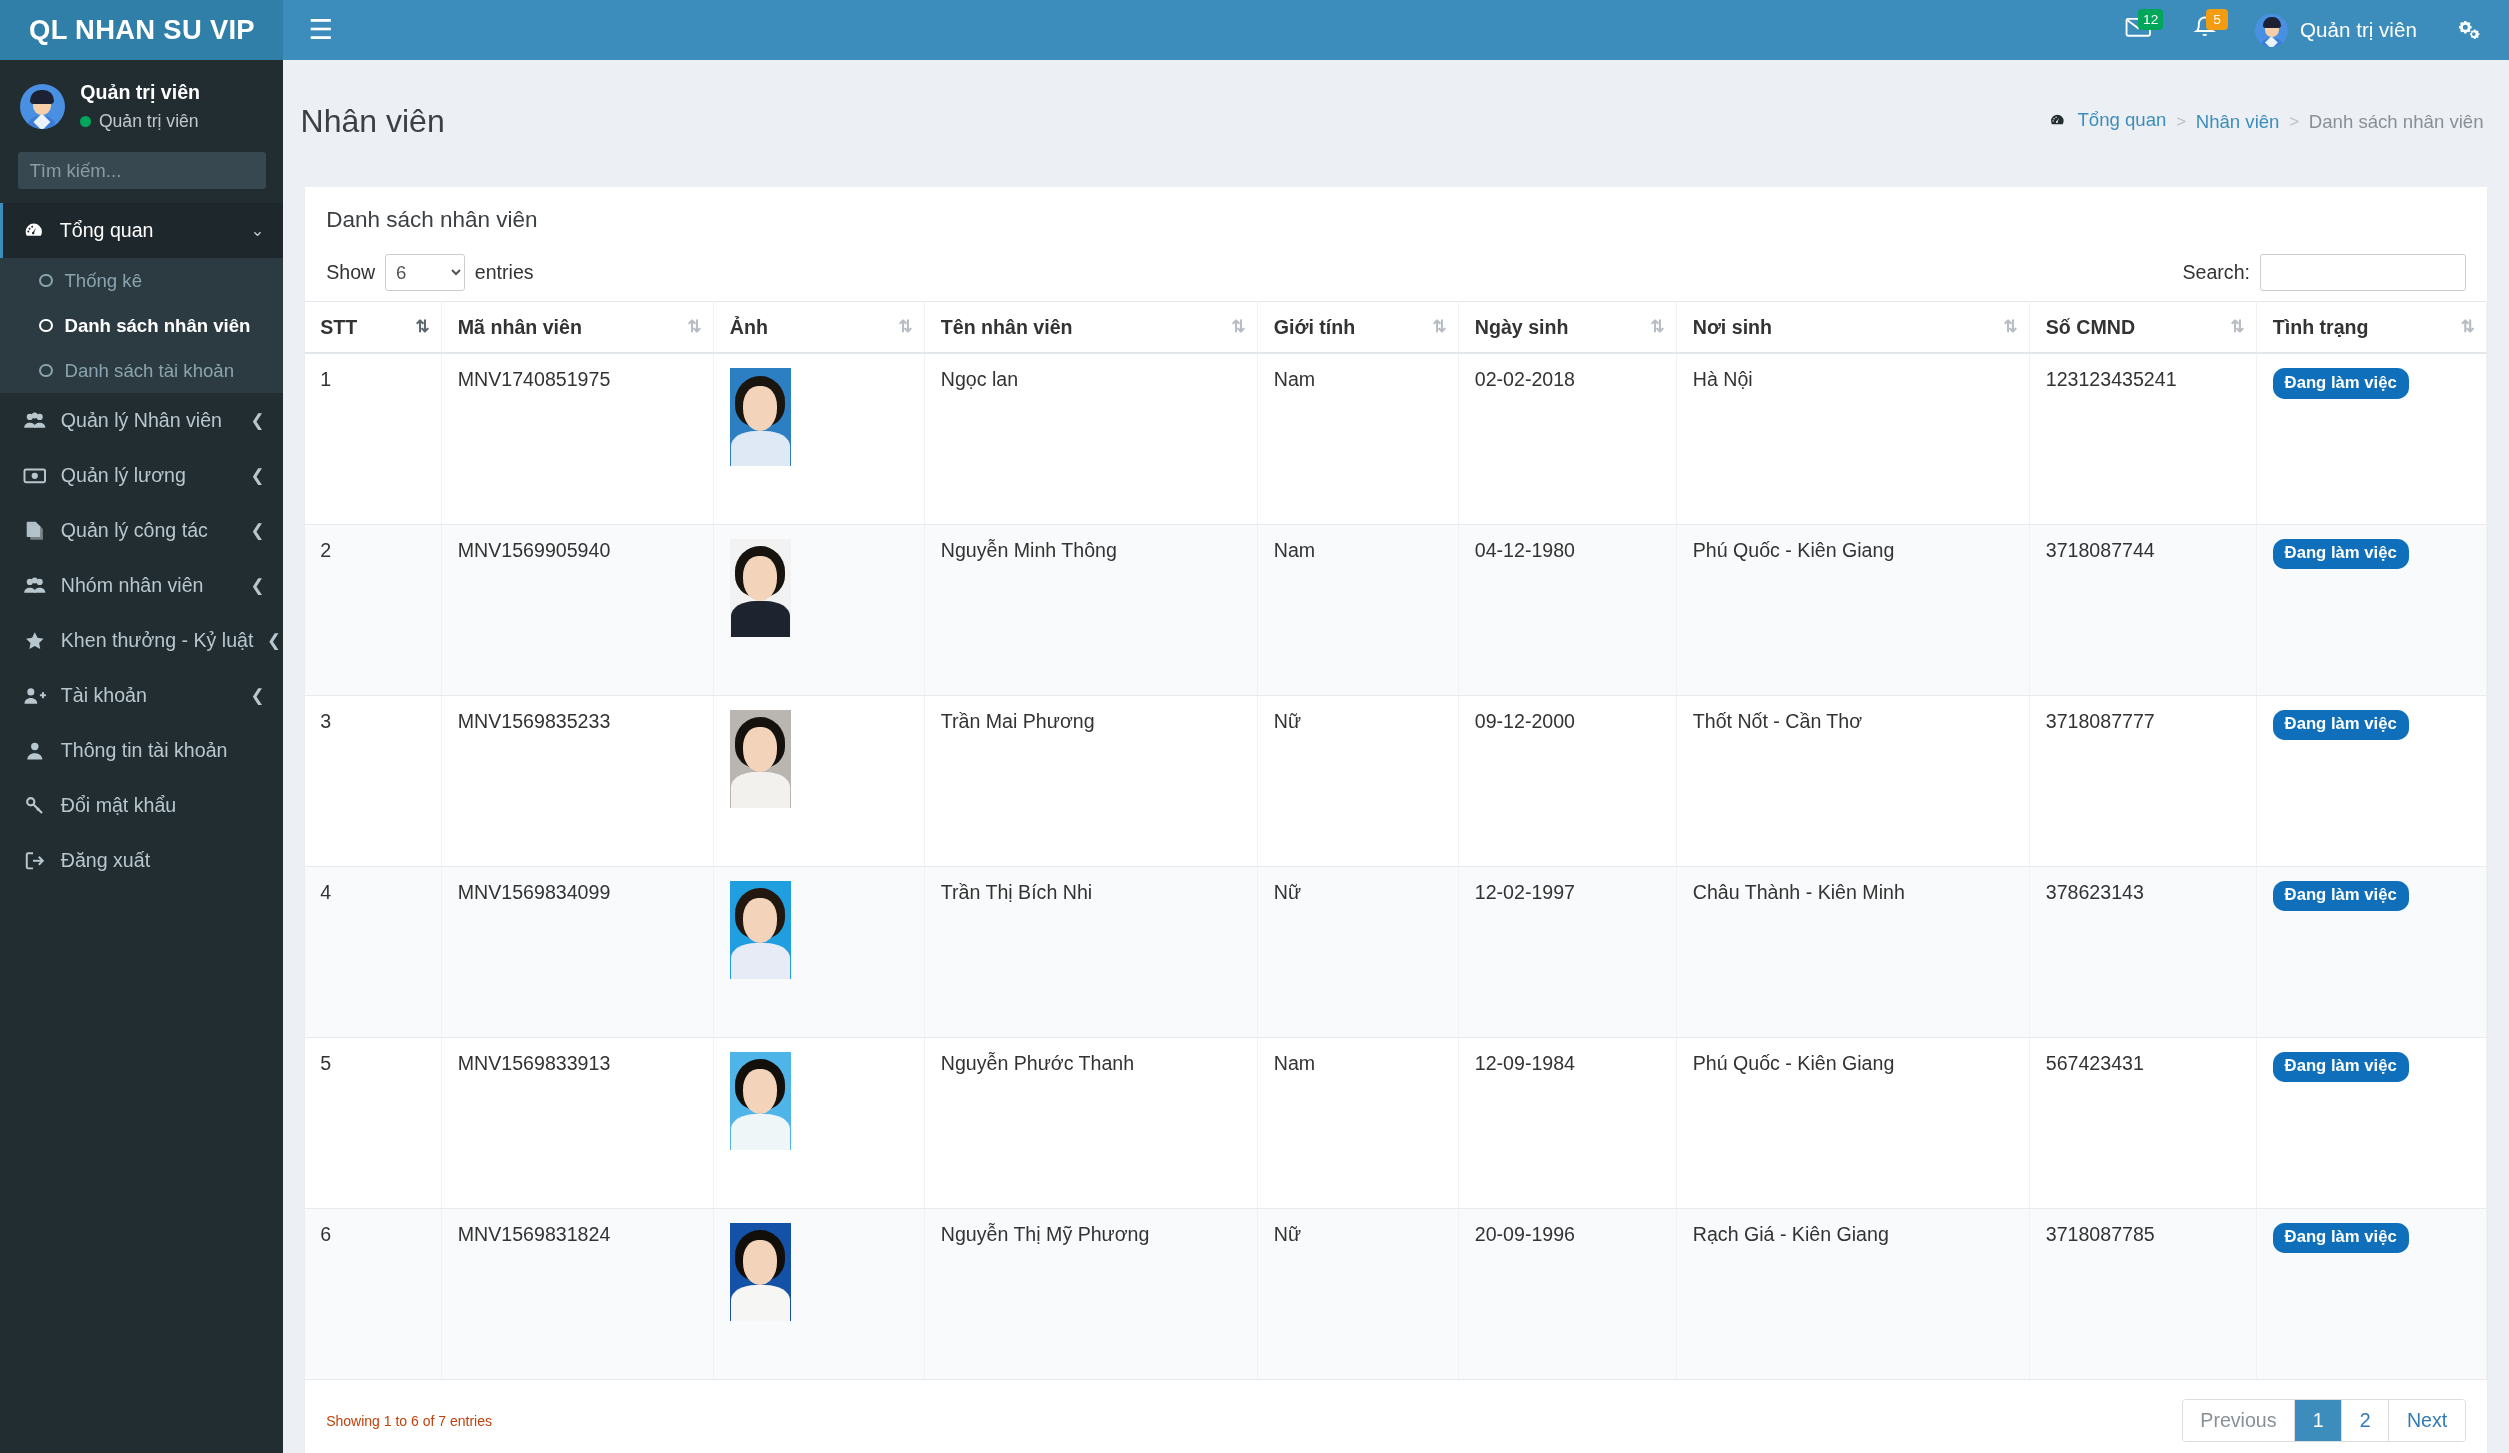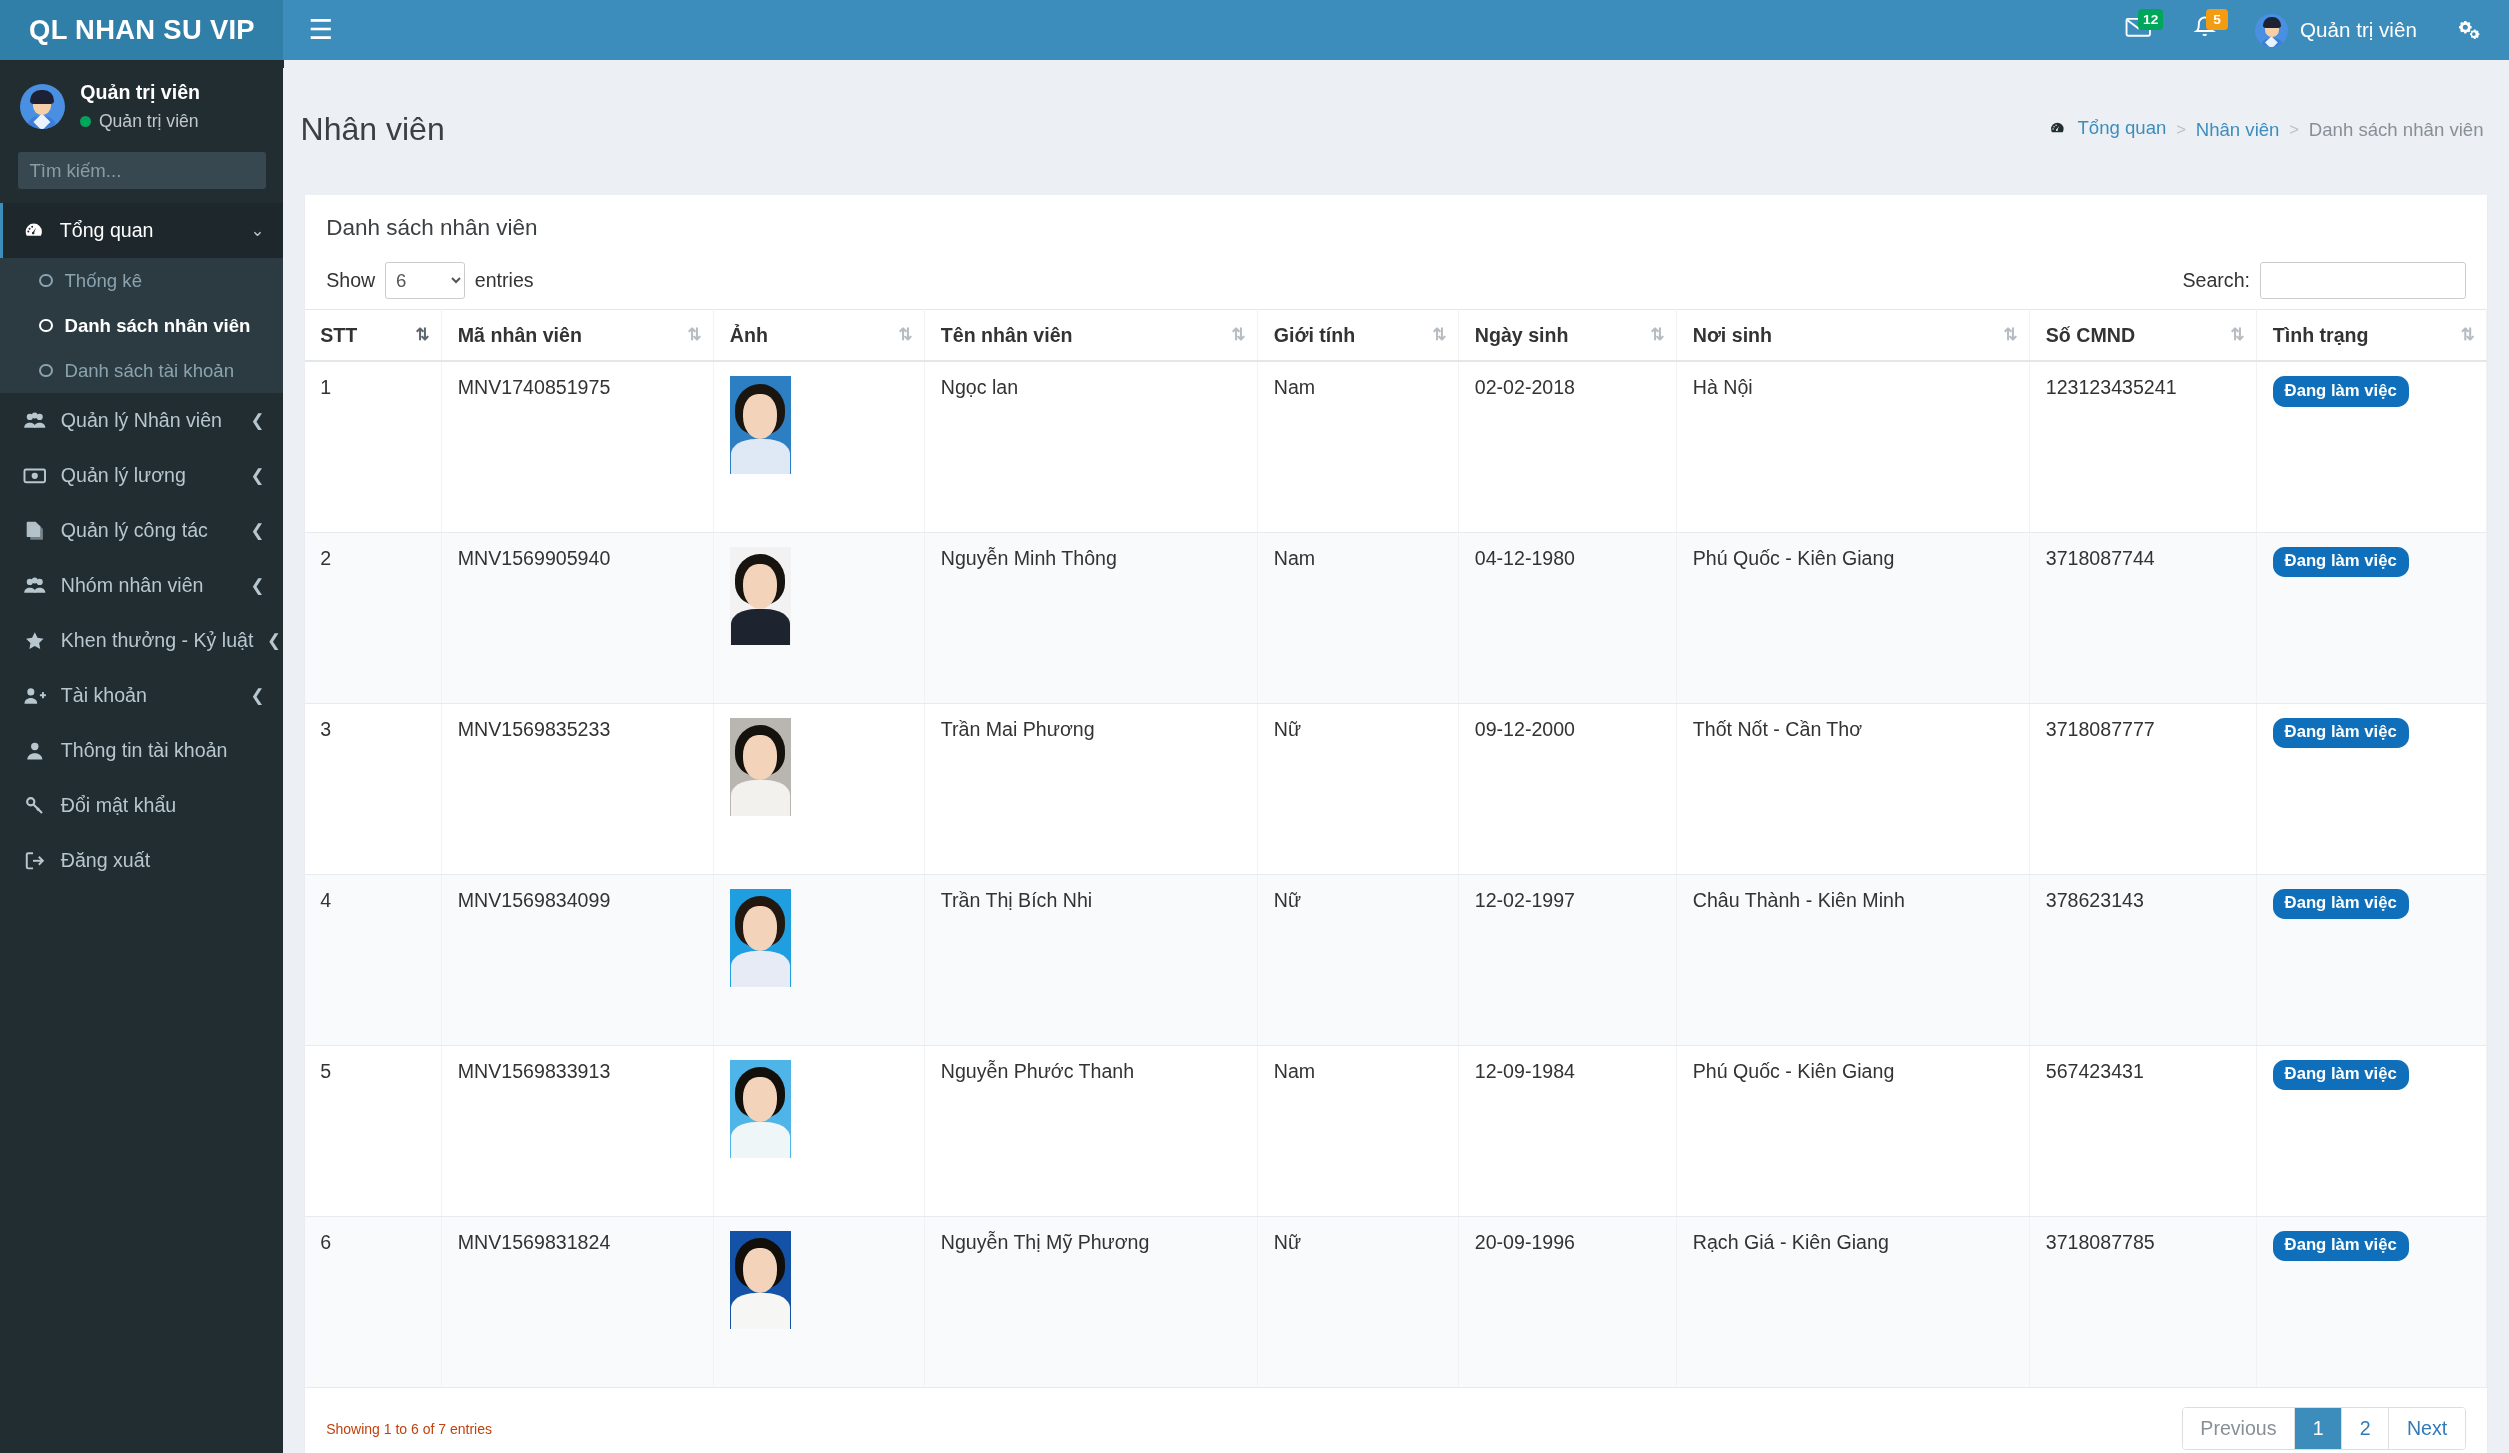--- a/index.html
+++ b/index.html
@@ -109,41 +109,41 @@
   }
   #hamburger { color: #fff; font-size: 27.4px; cursor: pointer; line-height: 1; padding: 5.9px 9.8px;}
   #nav-right { display: flex; align-items: center; gap: 9.8px; }
   .nav-ic-btn {
     position: relative; display:flex; align-items:center; justify-content:center;
     height: 60px; padding: 0 15.7px; cursor: pointer; color: #fff;
   }
   .badge {
     position: absolute; top: 8.8px; right: 3.9px;
     min-width: 21.6px; height: 21.6px; padding: 0 4.9px; border-radius: 3.9px;
-    font-size: 13.7px; color: #fff; font-weight: bold;
+    font-size: 13.7px; color: #fff; font-weight: normal;
     display: flex; align-items: center; justify-content: center;
   }
   .badge.green { background: #00a65a; }
   .badge.yellow { background: #f39c12; }
   #nav-user { display: flex; align-items: center; gap: 11.8px; height:60px; padding: 0 13.7px; cursor: pointer; }
   #nav-user .avatar2 {
     width: 33px; height: 33px; border-radius: 50%; background: #4a90e2;
     position: relative; overflow: hidden;
   }
   #nav-user .avatar2 .hair { position:absolute; left: 7.8px; top: 3.9px; width: 17.6px; height: 10.8px; background: #1c2233; border-radius: 8.8px 8.8px 2.9px 2.9px;}
   #nav-user .avatar2 .face { position:absolute; left: 9.8px; top: 8.8px; width: 13.7px; height: 14.7px; background: #f6cfa8; border-radius: 6.9px 6.9px 7.8px 7.8px;}
   #nav-user .avatar2 .body { position:absolute; left: 5.9px; top: 24.5px; width: 21.6px; height: 12.7px; background: #3b7dd8; border-radius: 8.8px 8.8px 0 0;}
   #nav-user .avatar2 .collar { position:absolute; left: 11.8px; top: 24.5px; width: 8.8px; height: 8.8px; background: #eaf2fb; transform: rotate(45deg);}
   #nav-user .u2-name { color: #fff; font-size: 20.6px; white-space: nowrap; }
   #gear-btn { color: #fff; padding: 0 5.9px 0 15.7px; cursor: pointer; display:flex; align-items:center; height:60px;}
 
   
   #content-wrap {
     position: absolute; left: 283px; top: 60px; right: 0; bottom: 0;
-    background: #ecf0f5; overflow: hidden; margin-top: 8px;
+    background: #ecf0f5; overflow: hidden;
   }
   #page-header {
     display: flex; align-items: center; justify-content: space-between;
     padding: 21.6px 25.5px 25.5px 17.6px;
   }
   #page-title { font-size: 32px; color: #3c4043; font-weight: normal; }
   #breadcrumb { display: flex; align-items: center; gap: 9.8px; font-size: 18.6px; color: #444; }
   #breadcrumb .crumb-link { color: #3c8dbc; cursor: pointer; }
   #breadcrumb .sep { color: #b9c0c7; font-size: 16.7px; }
   #breadcrumb .crumb-active { color: #888f96; }

